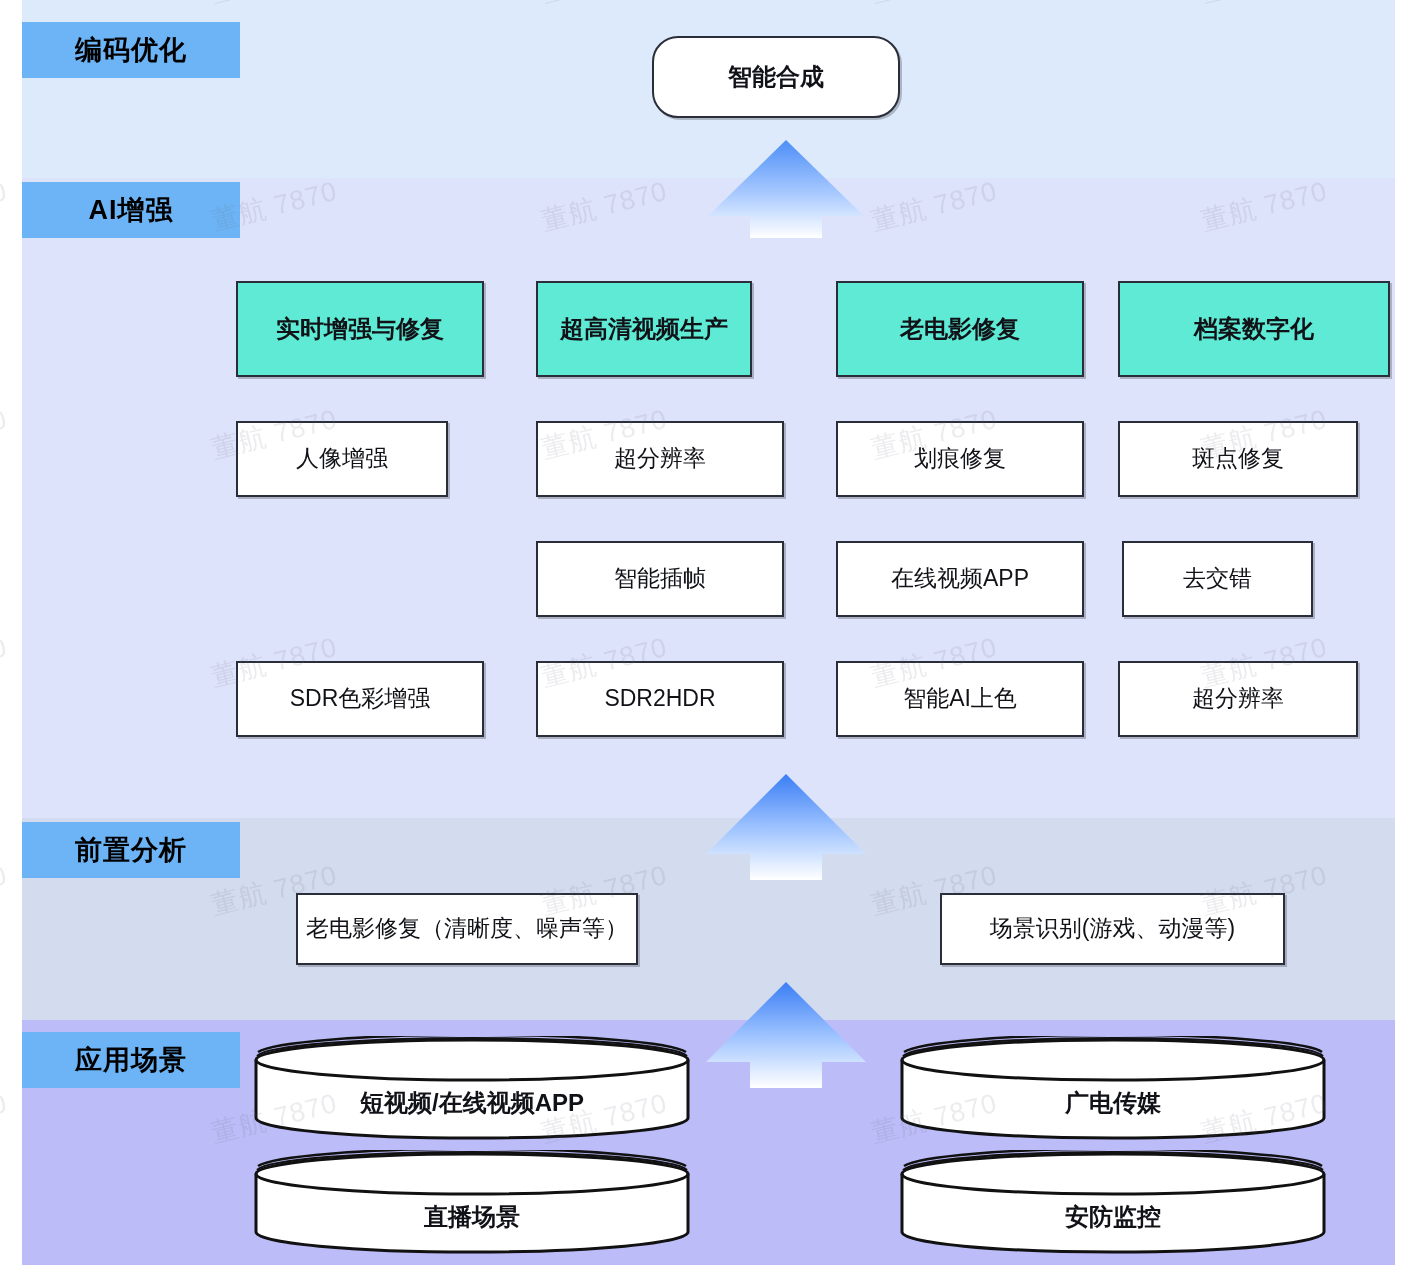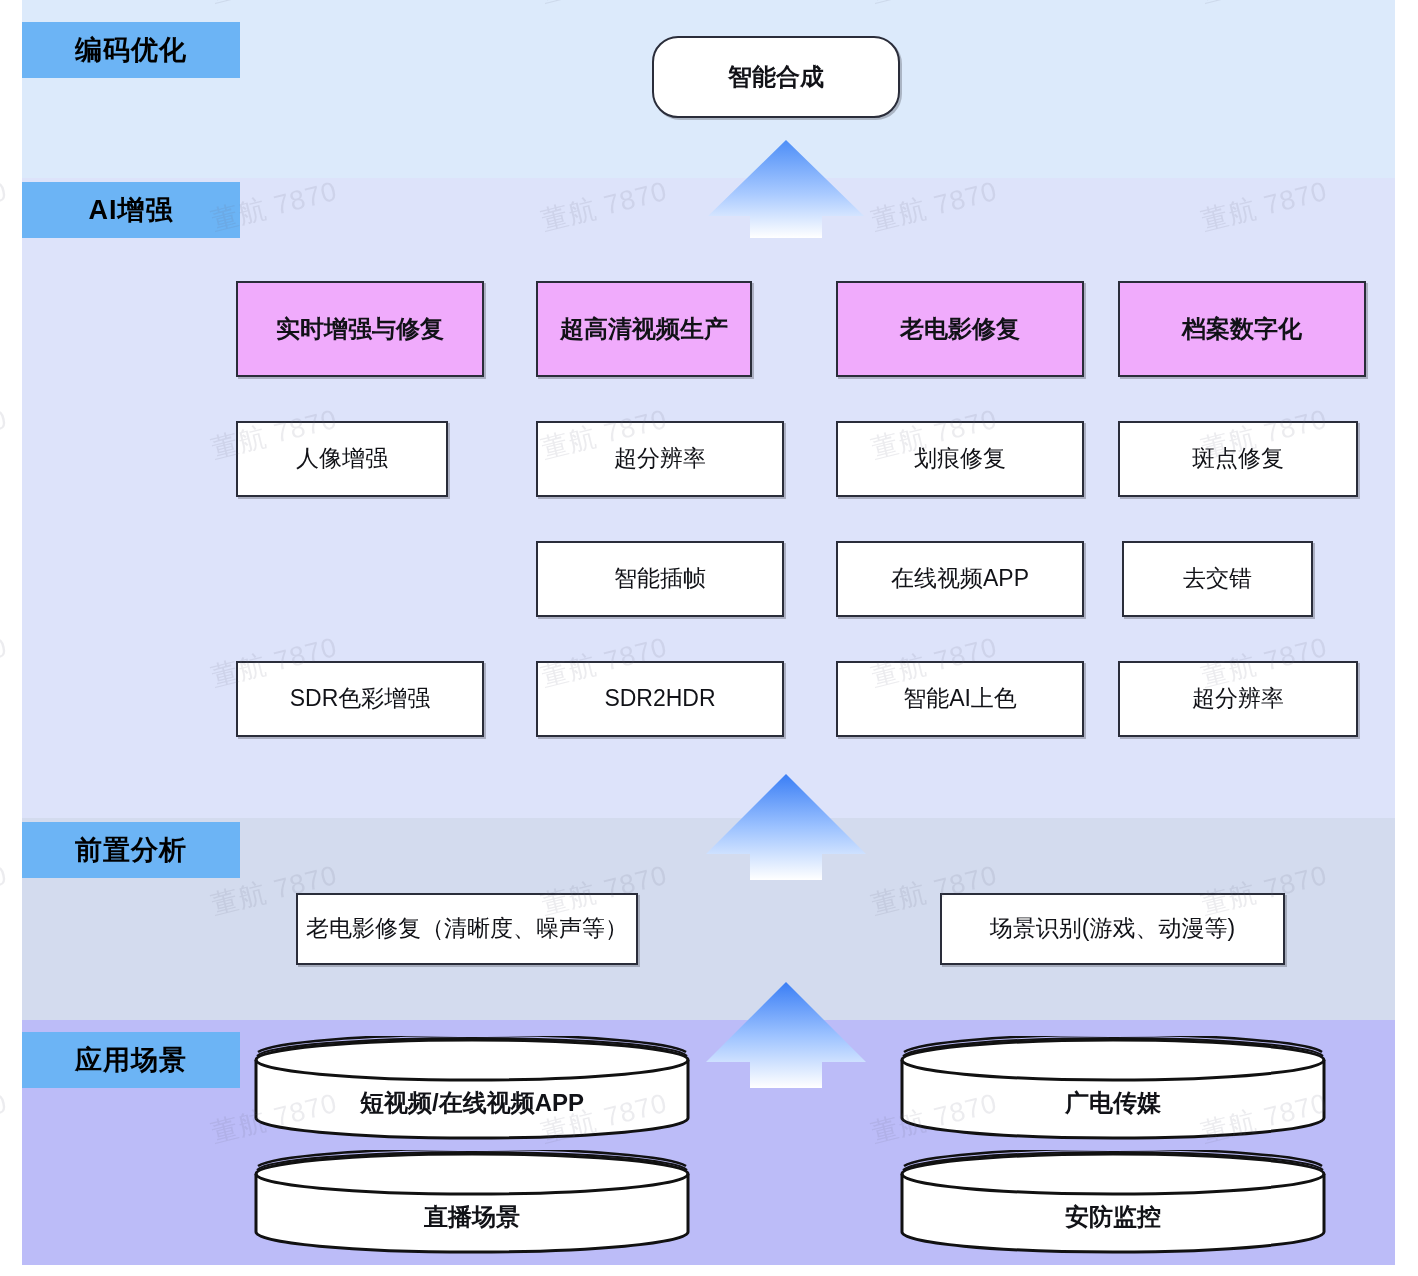--- a/index.html
+++ b/index.html
@@ -95,21 +95,21 @@
 
   
   #box-synth {
     left: 652px; top: 36px;
     width: 248px; height: 82px; border-radius: 26px;
   }
   #box-synth span { font-size: 24px; font-weight: bold; }
 
   
   .cat-head {
-    background: #f0abfc;
+    background: #5eead4;
     height: 96px;
   }
   .cat-head span { font-size: 24px; font-weight: bold; }
 
   
   .grid-cell { height: 76px; }
 
   
   #box-quality  { left: 296px;  top: 893px; width: 342px; height: 72px; }
   #box-scene-id { left: 940px;  top: 893px; width: 345px; height: 72px; }
@@ -199,21 +199,21 @@
 
   <div class="nbox cat-head" style="left:236px; top:281px; width:248px;">
     <span>实时增强与修复</span>
   </div>
   <div class="nbox cat-head" style="left:536px; top:281px; width:216px;">
     <span>超高清视频生产</span>
   </div>
   <div class="nbox cat-head" style="left:836px; top:281px; width:248px;">
     <span>老电影修复</span>
   </div>
-  <div class="nbox cat-head" style="left:1118px; top:281px; width:248px;">
+  <div class="nbox cat-head" style="left:1118px; top:281px; width:272px;">
     <span>档案数字化</span>
   </div>
 
   <div class="nbox grid-cell" style="left:236px; top:421px; width:212px;">
     <span>人像增强</span>
   </div>
   <div class="nbox grid-cell" style="left:536px; top:421px; width:248px;">
     <span>超分辨率</span>
   </div>
   <div class="nbox grid-cell" style="left:836px; top:421px; width:248px;">

